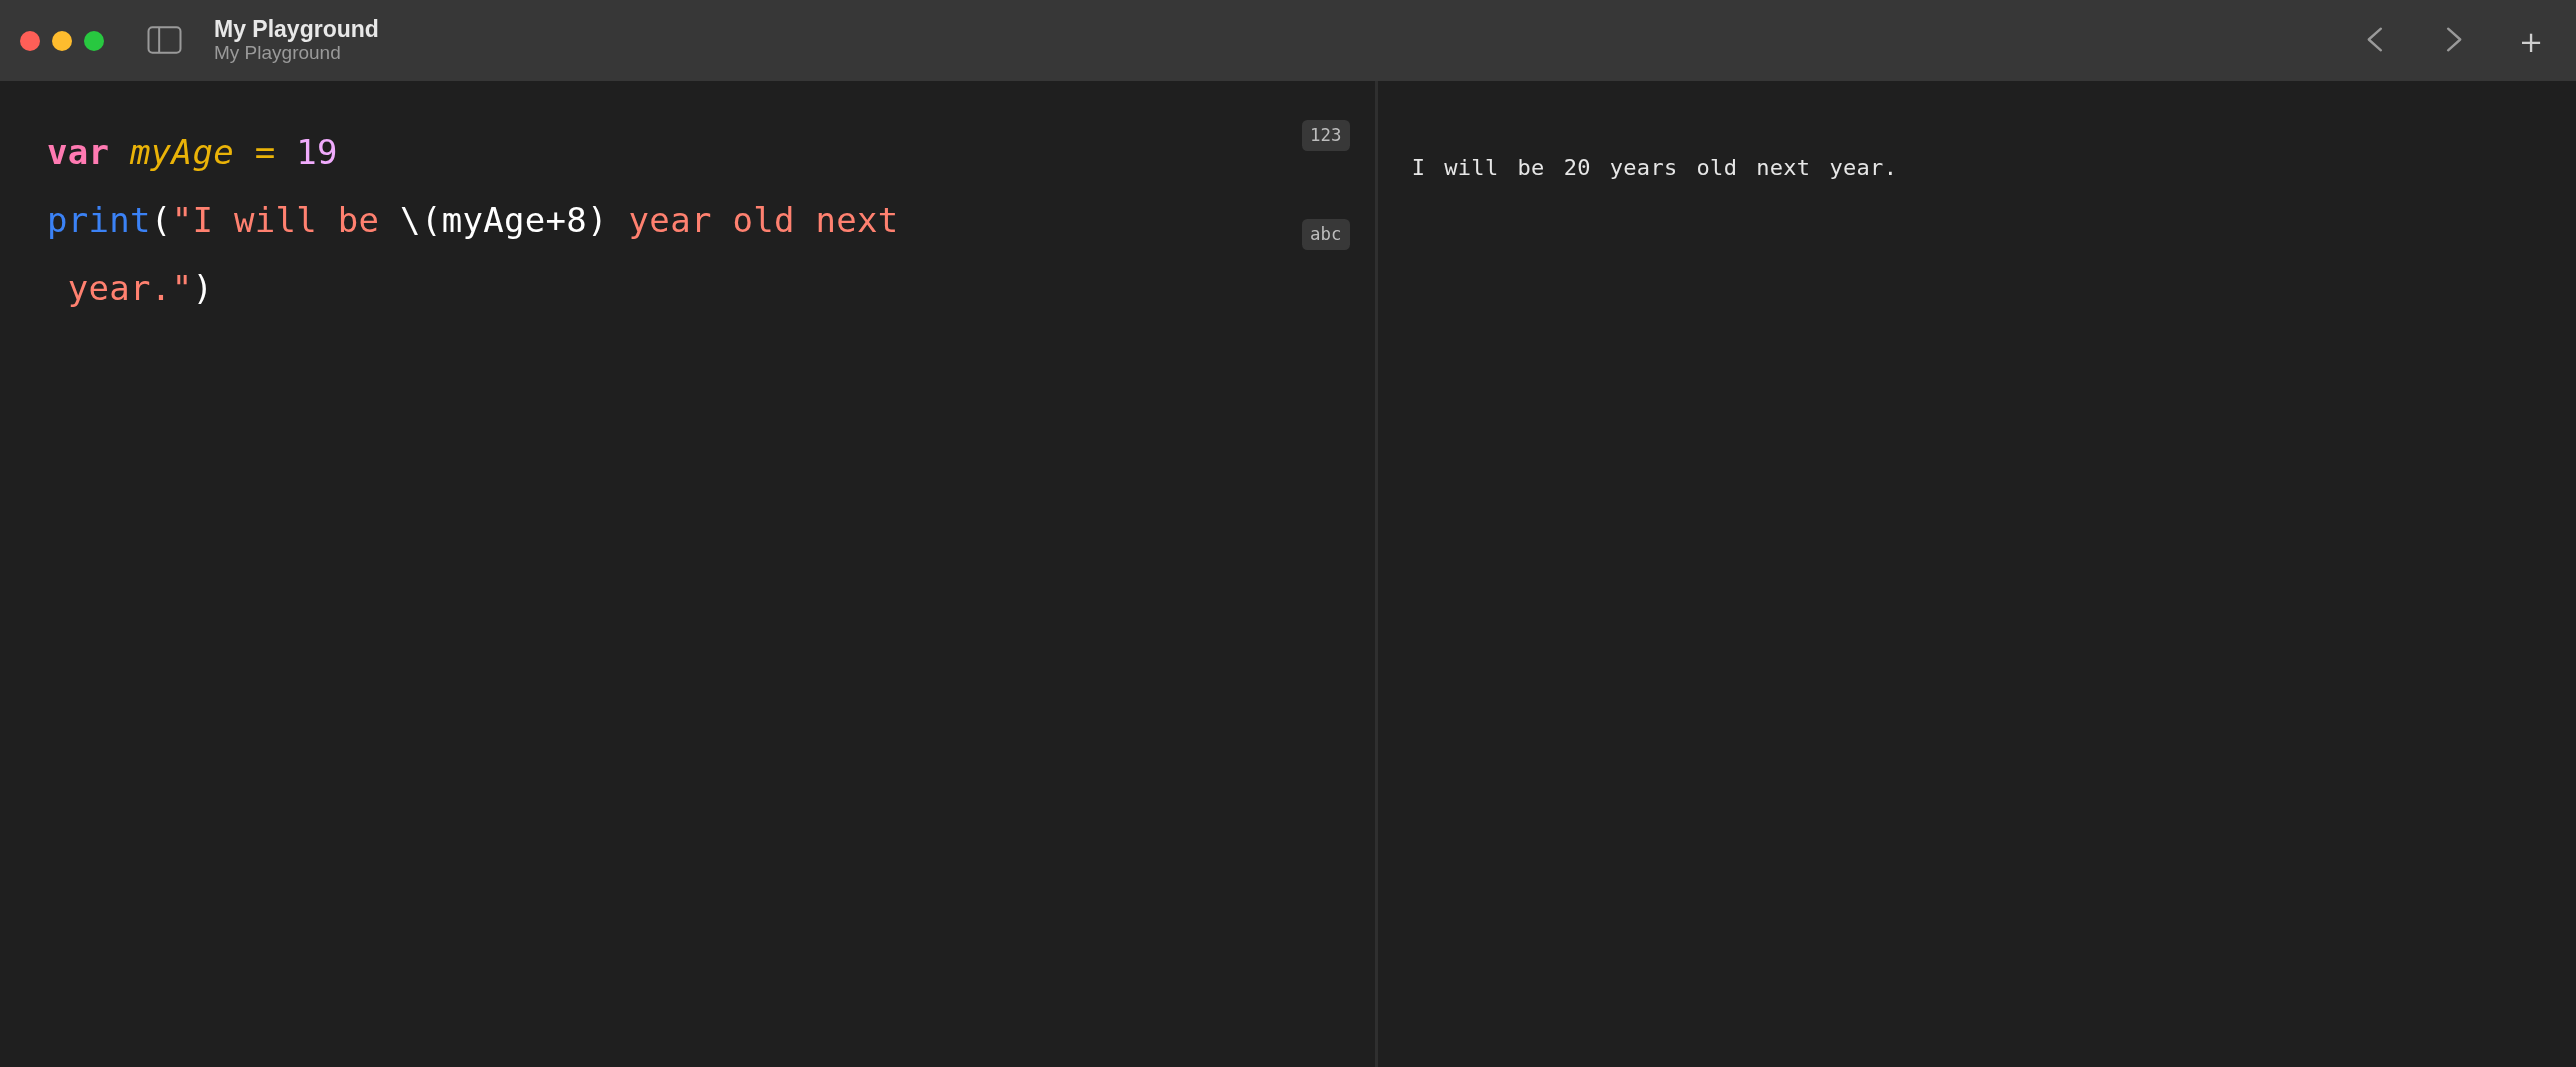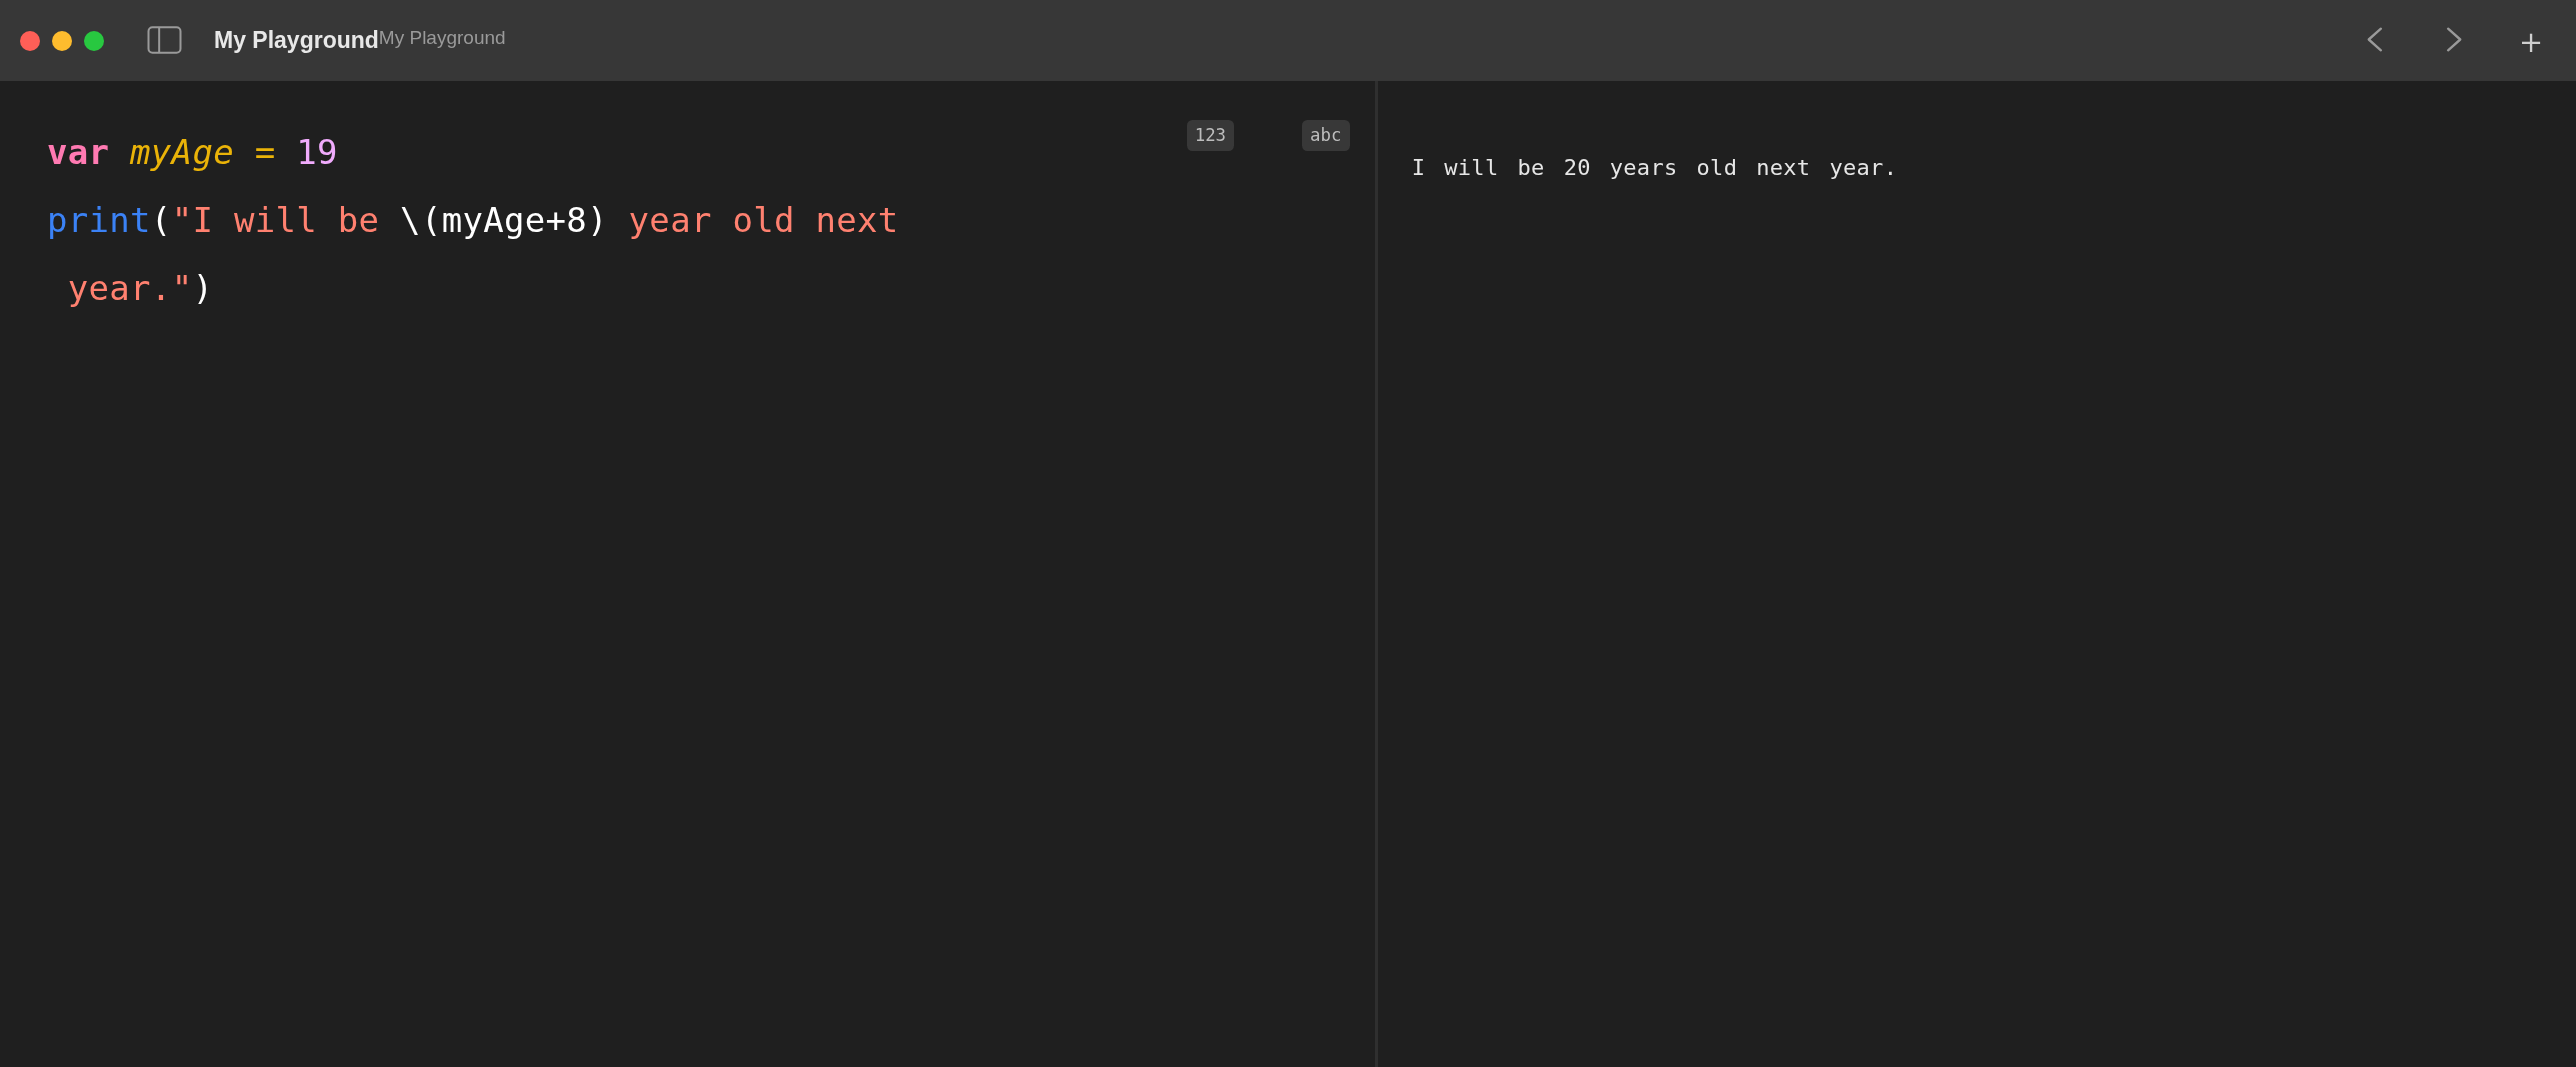--- a/index.html
+++ b/index.html
@@ -48,21 +48,21 @@
       display: flex;
       align-items: center;
       justify-content: center;
     }
 
     .sidebar-toggle svg { width: 35px; height: 28px; }
 
     .title-block {
       margin-left: 30px;
       display: flex;
-      flex-direction: row;
+      flex-direction: column;
       justify-content: center;
     }
 
     .title-main {
       color: #e8e8e8;
       font-size: 23px;
       font-weight: 600;
       line-height: 1.1;
     }
 
@@ -127,21 +127,21 @@
     .tok-number { color: #f0abfc; }
     .tok-func { color: #3b82f6; }
     .tok-string { color: #ff8170; }
     .tok-plain { color: #ffffff; }
 
     .result-badges {
       position: absolute;
       right: 25.5px;
       top: 39px;
       display: flex;
-      flex-direction: row;
+      flex-direction: column;
       gap: 68px;
     }
 
     .result-badge {
       background: #383838;
       color: #bdbdbd;
       font-family: "SF Mono", Menlo, Monaco, monospace;
       font-size: 17.4px;
       padding: 5.4px 8px;
       border-radius: 5.4px;

